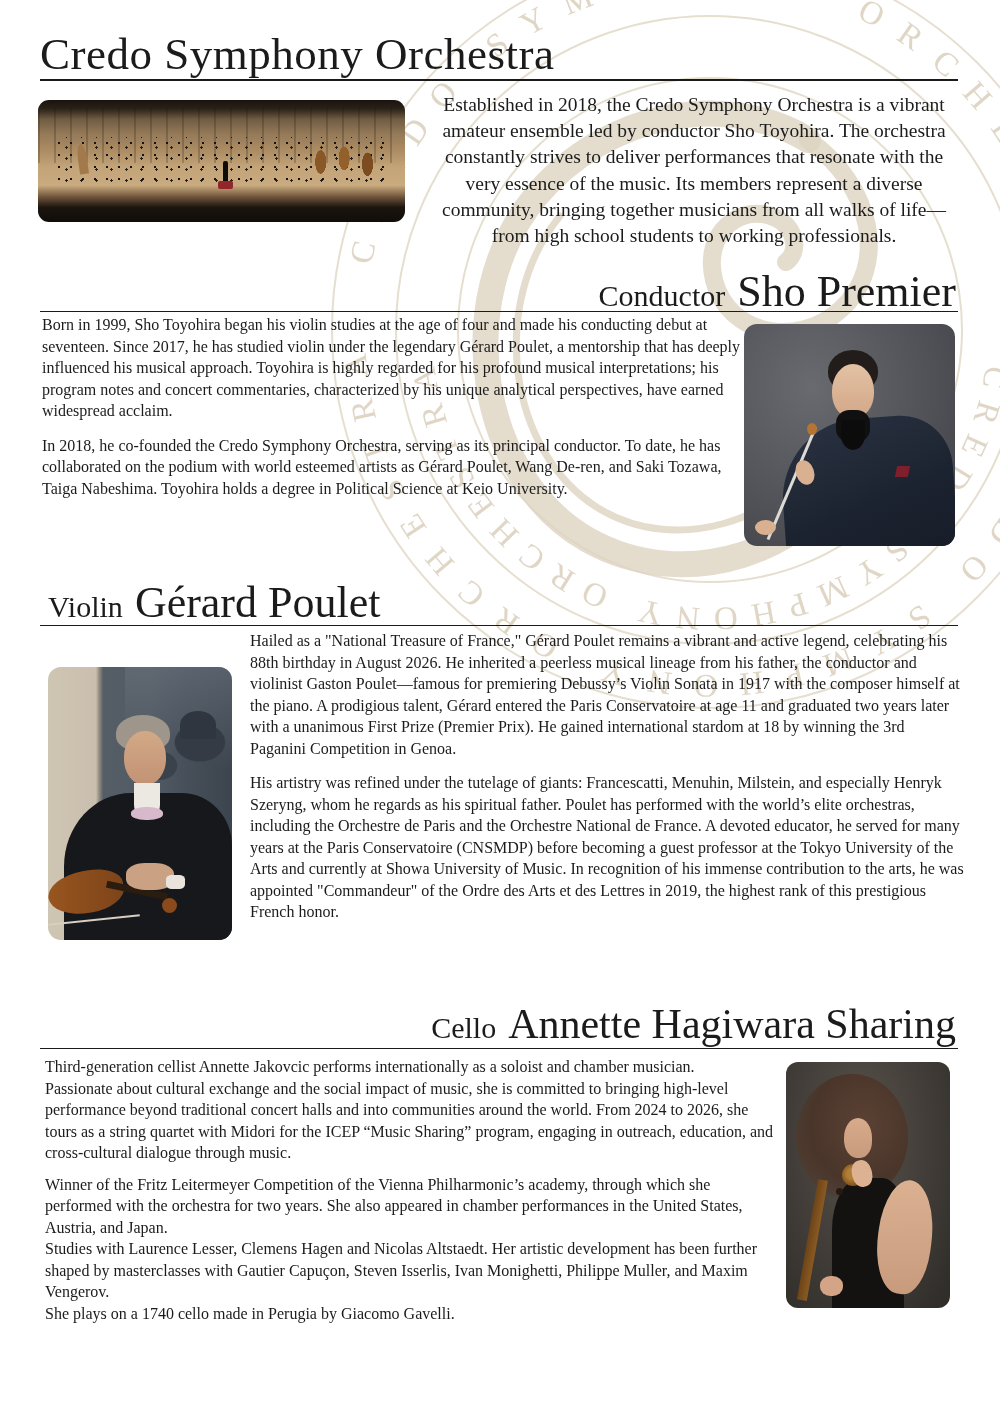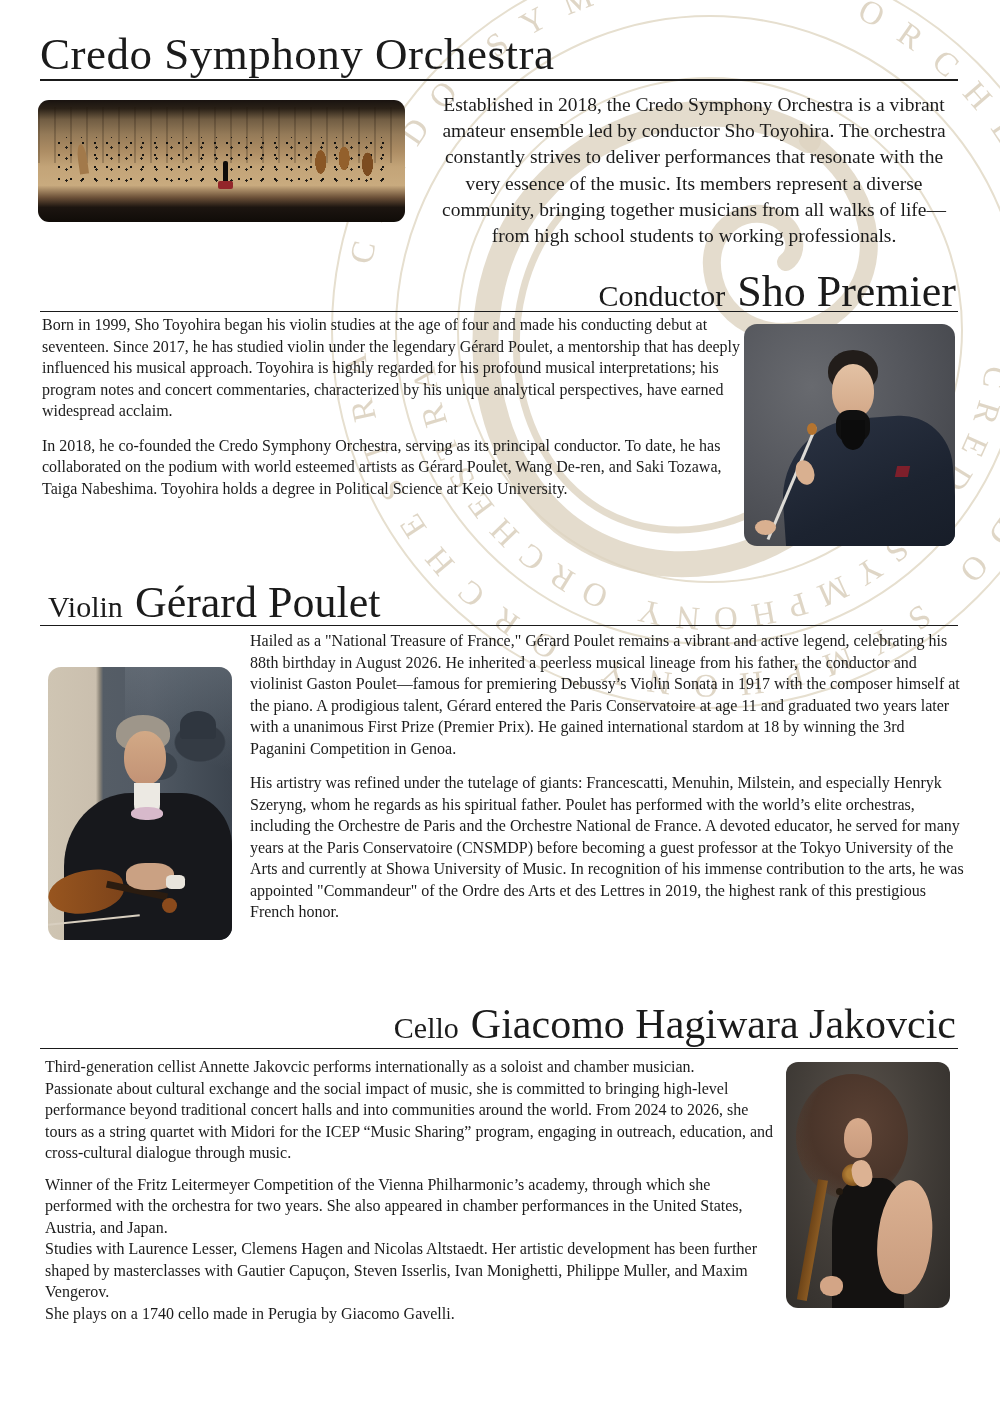--- a/index.html
+++ b/index.html
@@ -189,21 +189,21 @@
       <div class="p-hands"></div>
       <div class="p-cuff"></div>
     </div>
 
     <div id="viol-col" class="textcol">
       <p class="bio">Hailed as a "National Treasure of France," Gérard Poulet remains a vibrant and active legend, celebrating his 88th birthday in August 2026. He inherited a peerless musical lineage from his father, the conductor and violinist Gaston Poulet—famous for premiering Debussy’s Violin Sonata in 1917 with the composer himself at the piano. A prodigious talent, Gérard entered the Paris Conservatoire at age 11 and graduated two years later with a unanimous First Prize (Premier Prix). He gained international stardom at 18 by winning the 3rd Paganini Competition in Genoa.</p>
       <p class="bio">His artistry was refined under the tutelage of giants: Francescatti, Menuhin, Milstein, and especially Henryk Szeryng, whom he regards as his spiritual father. Poulet has performed with the world’s elite orchestras, including the Orchestre de Paris and the Orchestre National de France. A devoted educator, he served for many years at the Paris Conservatoire (CNSMDP) before becoming a guest professor at the Tokyo University of the Arts and currently at Showa University of Music. In recognition of his immense contribution to the arts, he was appointed "Commandeur" of the Ordre des Arts et des Lettres in 2019, the highest rank of this prestigious French honor.</p>
     </div>
 
     <div id="head-cello" class="heading">
-      <span class="role">Cello</span><span class="big">Giacomo Hagiwara Jakovcic</span>
+      <span class="role">Cello</span><span class="big">Annette Hagiwara Sharing</span>
     </div>
     <div id="rule-cello" class="rule thin"></div>
 
     <div id="cello-col" class="textcol">
       <p class="bio">Third-generation cellist Annette Jakovcic performs internationally as a soloist and chamber musician.
 Passionate about cultural exchange and the social impact of music, she is committed to bringing high-level performance beyond traditional concert halls and into communities around the world. From 2024 to 2026, she tours as a string quartet with Midori for the ICEP “Music Sharing” program, engaging in outreach, education, and cross-cultural dialogue through music.</p>
       <p class="bio">Winner of the Fritz Leitermeyer Competition of the Vienna Philharmonic’s academy, through which she performed with the orchestra for two years. She also appeared in chamber performances in the United States, Austria, and Japan.
 Studies with Laurence Lesser, Clemens Hagen and Nicolas Altstaedt. Her artistic development has been further shaped by masterclasses with Gautier Capuçon, Steven Isserlis, Ivan Monighetti, Philippe Muller, and Maxim Vengerov.
 She plays on a 1740 cello made in Perugia by Giacomo Gavelli.</p>
     </div>

